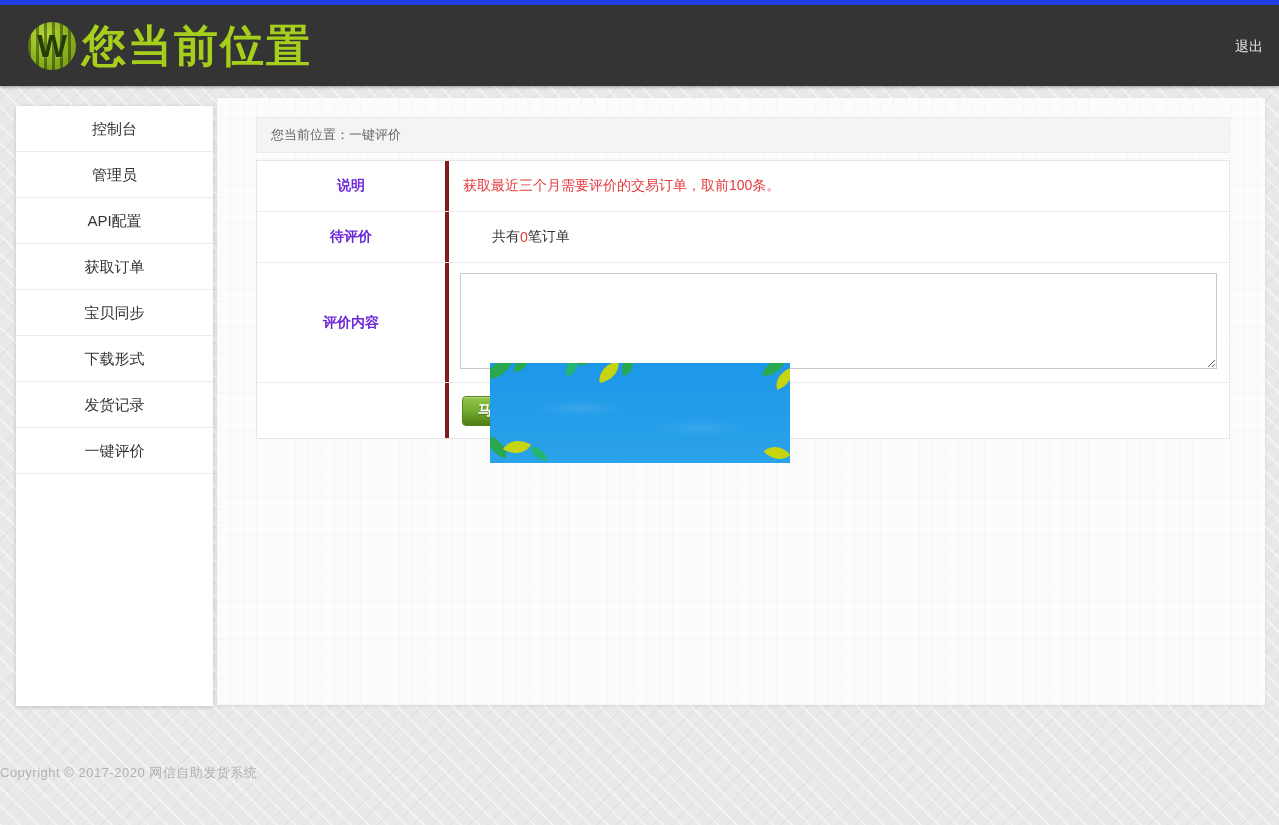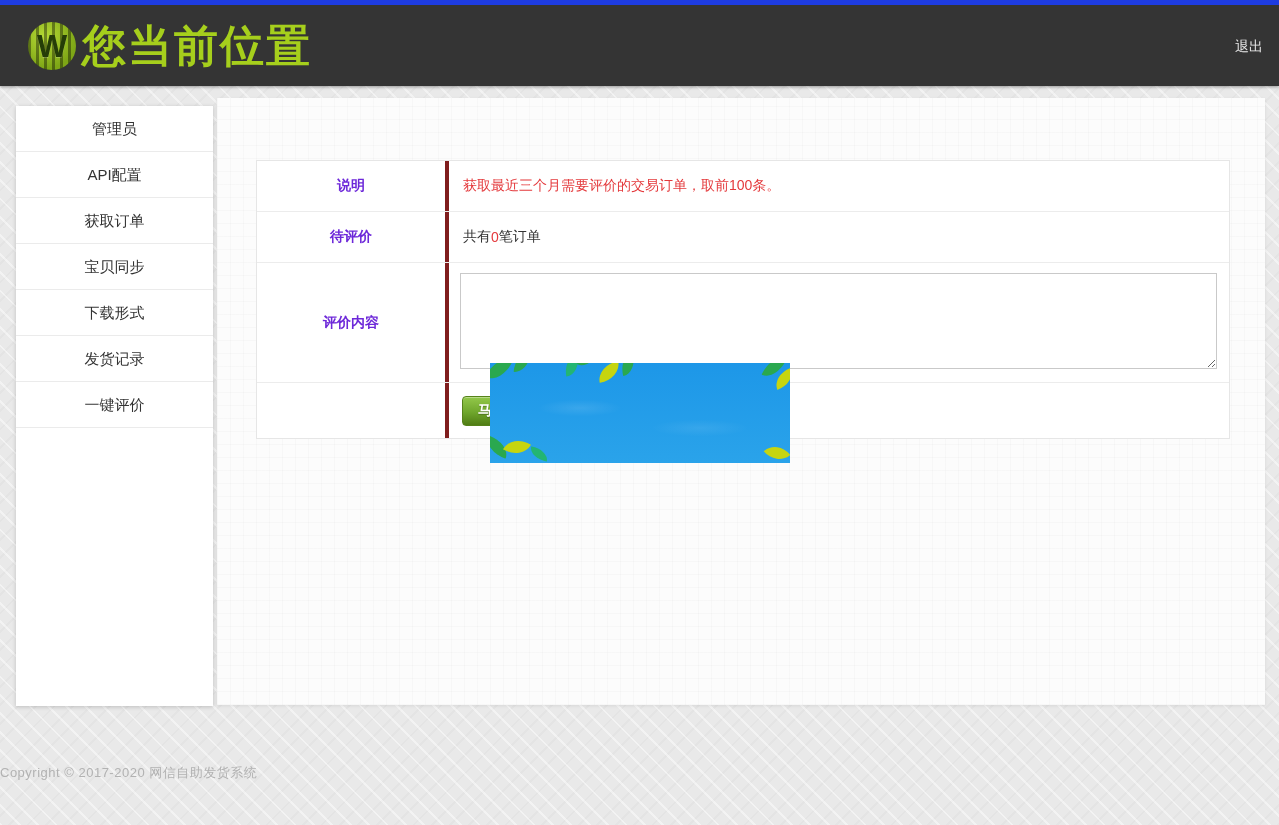--- a/index.html
+++ b/index.html
@@ -73,21 +73,21 @@
   }
   .frow { display:flex; border-bottom:1px solid #ececec; }
   .frow:last-child { border-bottom:none; }
   .fcell-label {
     width:192px; flex:none; border-right:4px solid #7f1d1d;
     display:flex; align-items:center; justify-content:center;
     font-size:14px; font-weight:bold; color:#6d28d9;font-family:Liberation Serif, serif;
   }
   .fcell-value { flex:1; display:flex; align-items:center; padding-left:14px; font-size:14px; color:#333; }
   .row-explain { height:51px; }
-  .row-pending { height:51px; }
+  .row-pending { height:51px;gap:29px; }
   .row-content { height:120px; }
   .row-action  { height:55px; }
   .red-text { color:#e4393c; }
   .row-content .fcell-value { align-items:flex-start; padding:10px 12px 0 11px; }
   .review-textarea {
     width:100%; height:96px; border:1px solid #c9c9c9; background:#fff;
     font-family:"Liberation Sans","DejaVu Sans",sans-serif; font-size:14px; padding:4px;
     resize:both;
   }
   .row-action .fcell-value { padding-left:13px; }
@@ -139,20 +139,21 @@
 <div class="header">
   <div class="logo">
     <span class="logo-badge">W</span>
     <span class="logo-text">您当前位置</span>
   </div>
   <a class="logout">退出</a>
 </div>
 
 <div class="main-panel">
 
+  <div class="breadcrumb">您当前位置：一键评价</div>
 
   <div class="form-table">
 
     <div class="frow row-explain">
       <div class="fcell-label">说明</div>
       <div class="fcell-value">
         <span class="red-text">获取最近三个月需要评价的交易订单，取前100条。</span>
       </div>
     </div>
 
@@ -176,20 +177,21 @@
       <div class="fcell-label"></div>
       <div class="fcell-value">
         <button class="submit-btn">马上评价</button>
       </div>
     </div>
 
   </div>
 </div>
 
 <div class="sidebar">
+  <div class="side-item">控制台</div>
   <div class="side-item">管理员</div>
   <div class="side-item">API配置</div>
   <div class="side-item">获取订单</div>
   <div class="side-item">宝贝同步</div>
   <div class="side-item">下载形式</div>
   <div class="side-item">发货记录</div>
   <div class="side-item">一键评价</div>
 </div>
 
 <div class="promo-overlay">

